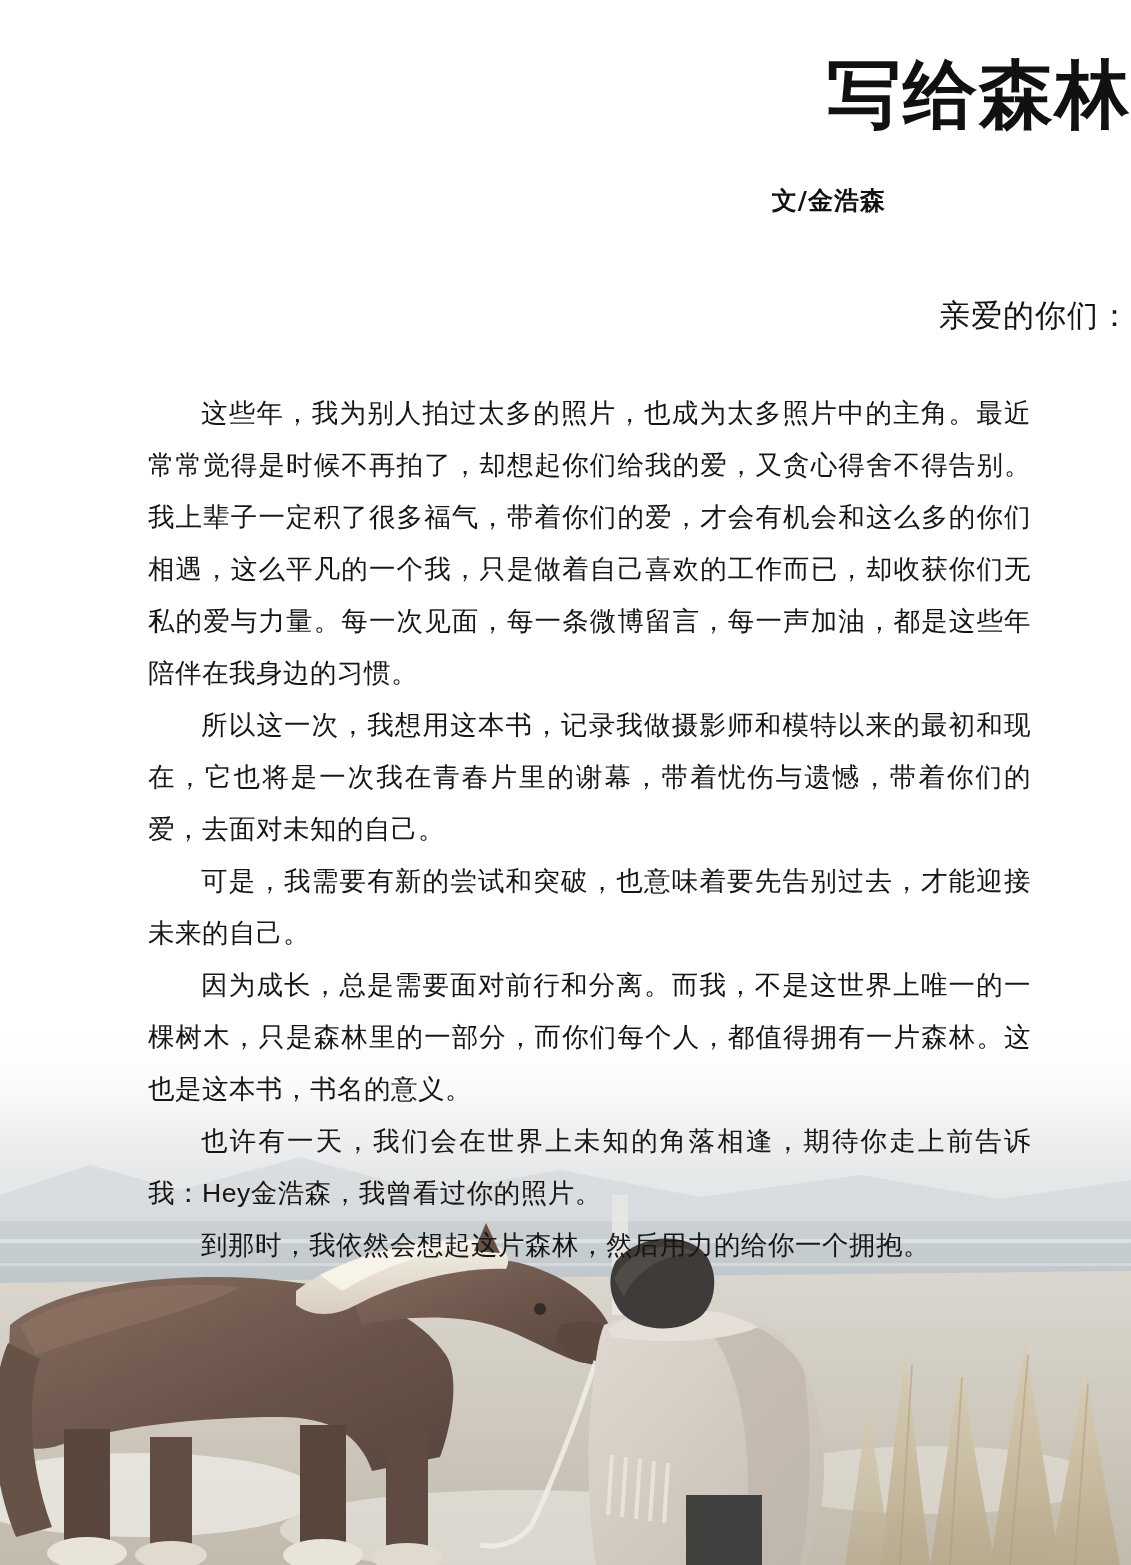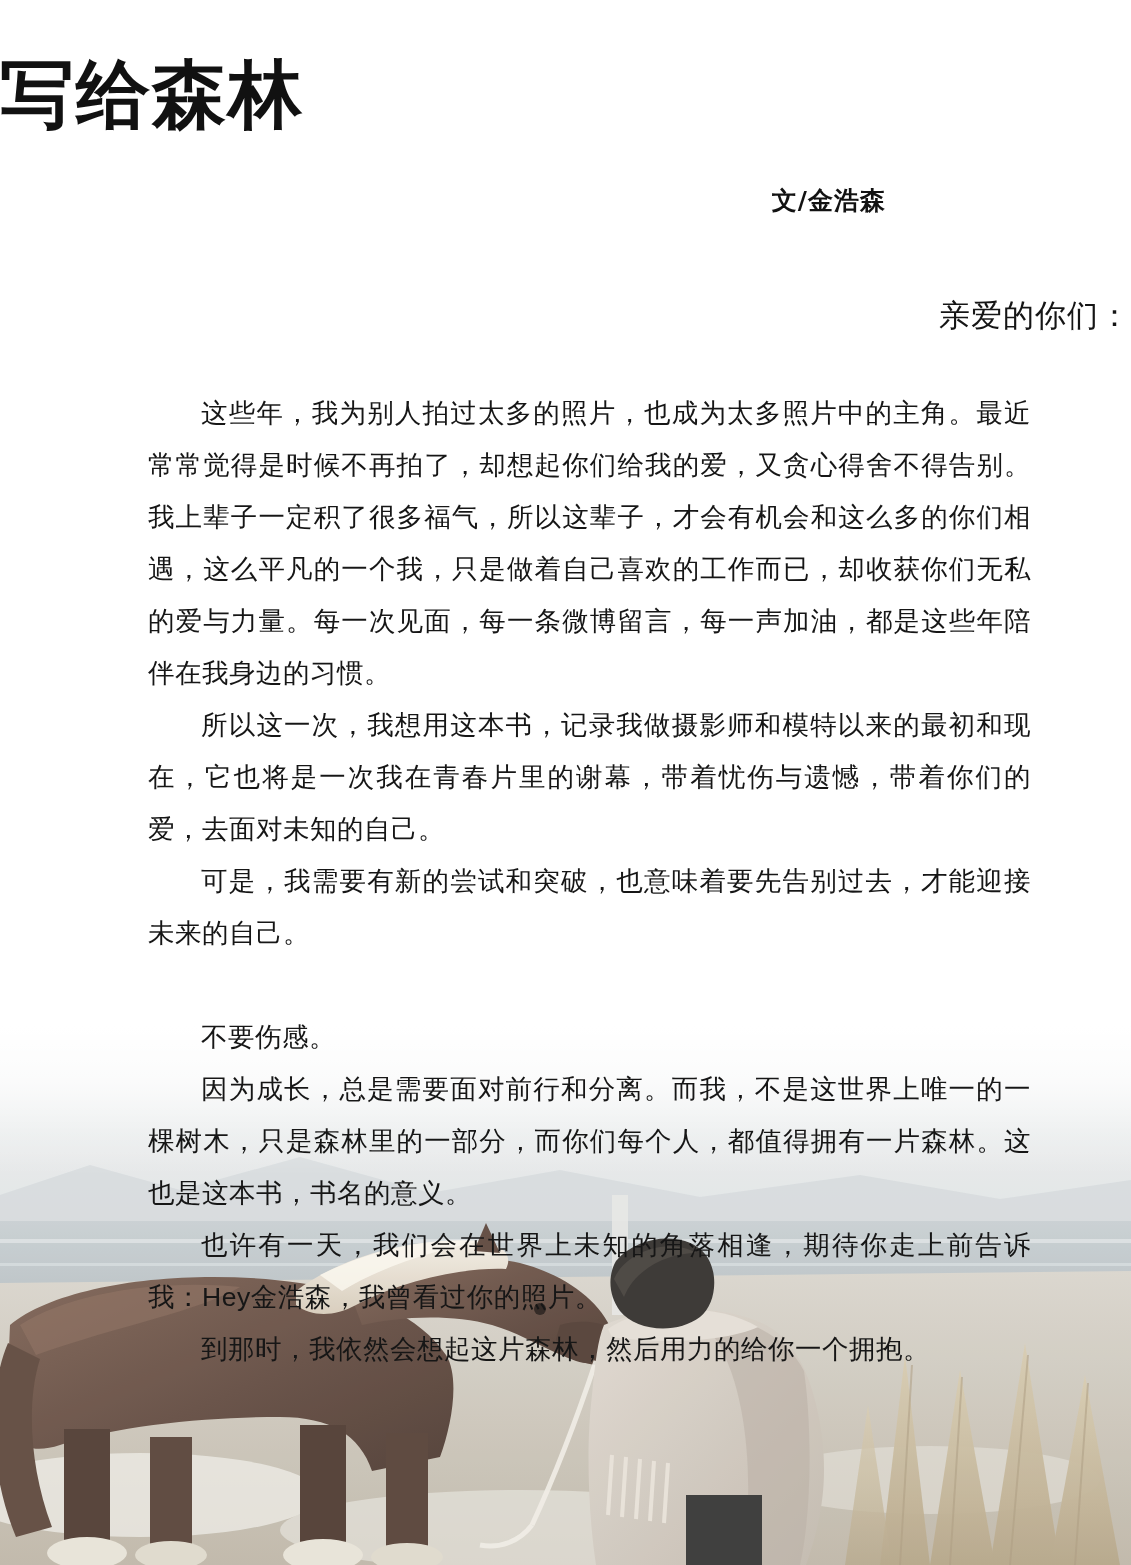--- a/index.html
+++ b/index.html
@@ -45,21 +45,21 @@
   .page {
     position: relative;
     z-index: 2;
     width: 1131px;
     height: 1565px;
     box-sizing: border-box;
     padding: 0;
   }
 
   .title {
-    text-align: left;
+    text-align: right;
     font-family: "DejaVu Sans", sans-serif;
     font-weight: 700;
     font-size: 74px;
     letter-spacing: 2px;
     margin: 0;
     padding-top: 46px;
     color: #111;
   }
 
   .byline {
@@ -229,22 +229,21 @@
 
 <div class="page">
 
   <h1 class="title">写给森林</h1>
 
   <div class="byline">文/金浩森</div>
 
   <div class="salutation">亲爱的你们：</div>
 
   <div class="body-text">
-    <p>这些年，我为别人拍过太多的照片，也成为太多照片中的主角。最近常常觉得是时候不再拍了，却想起你们给我的爱，又贪心得舍不得告别。我上辈子一定积了很多福气，所以这辈子，才会有机会和这么多的你们相遇，这么平凡的一个我，只是做着自己喜欢的工作而已，却收获你们无私的爱与力量。每一次见面，每一条微博留言，每一声加油，都是这些年陪伴在我身边的习惯。</p>
+    <p>这些年，我为别人拍过太多的照片，也成为太多照片中的主角。最近常常觉得是时候不再拍了，却想起你们给我的爱，又贪心得舍不得告别。我上辈子一定积了很多福气，带着你们的爱，才会有机会和这么多的你们相遇，这么平凡的一个我，只是做着自己喜欢的工作而已，却收获你们无私的爱与力量。每一次见面，每一条微博留言，每一声加油，都是这些年陪伴在我身边的习惯。</p>
     <p>所以这一次，我想用这本书，记录我做摄影师和模特以来的最初和现在，它也将是一次我在青春片里的谢幕，带着忧伤与遗憾，带着你们的爱，去面对未知的自己。</p>
     <p>可是，我需要有新的尝试和突破，也意味着要先告别过去，才能迎接未来的自己。</p>
-    <p class="gap-before">不要伤感。</p>
     <p>因为成长，总是需要面对前行和分离。而我，不是这世界上唯一的一棵树木，只是森林里的一部分，而你们每个人，都值得拥有一片森林。这也是这本书，书名的意义。</p>
     <p>也许有一天，我们会在世界上未知的角落相逢，期待你走上前告诉我：Hey金浩森，我曾看过你的照片。</p>
     <p>到那时，我依然会想起这片森林，然后用力的给你一个拥抱。</p>
   </div>
 
 </div>
 
 </body></html>

